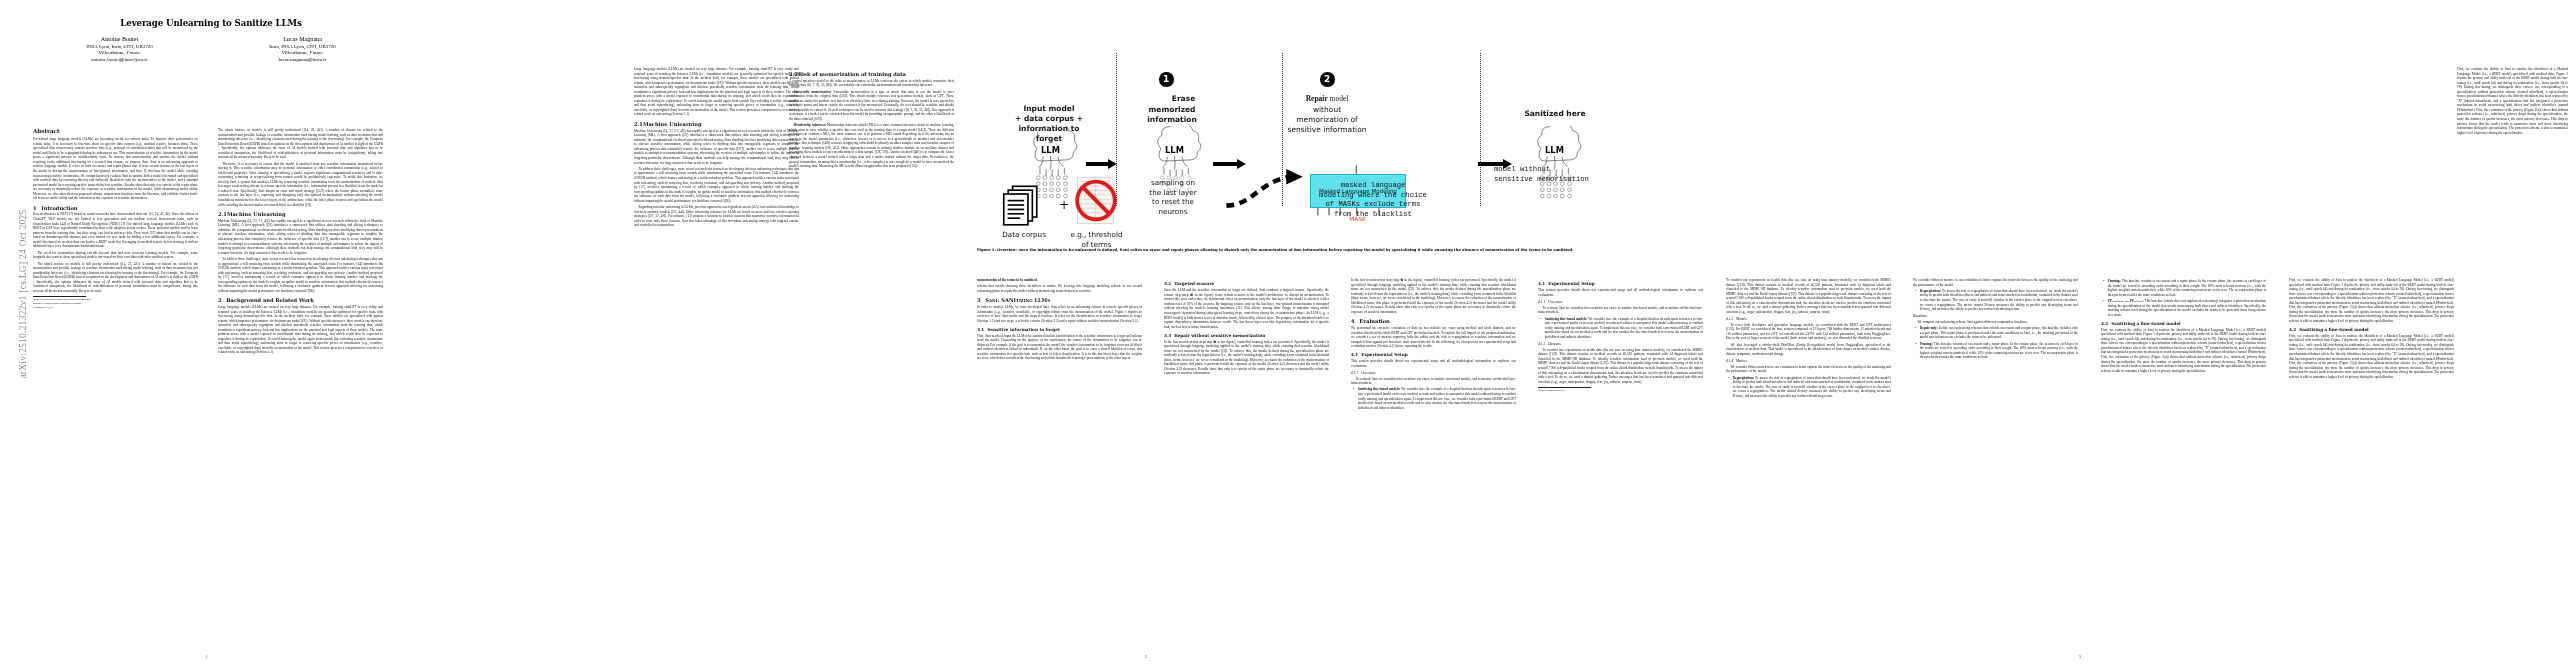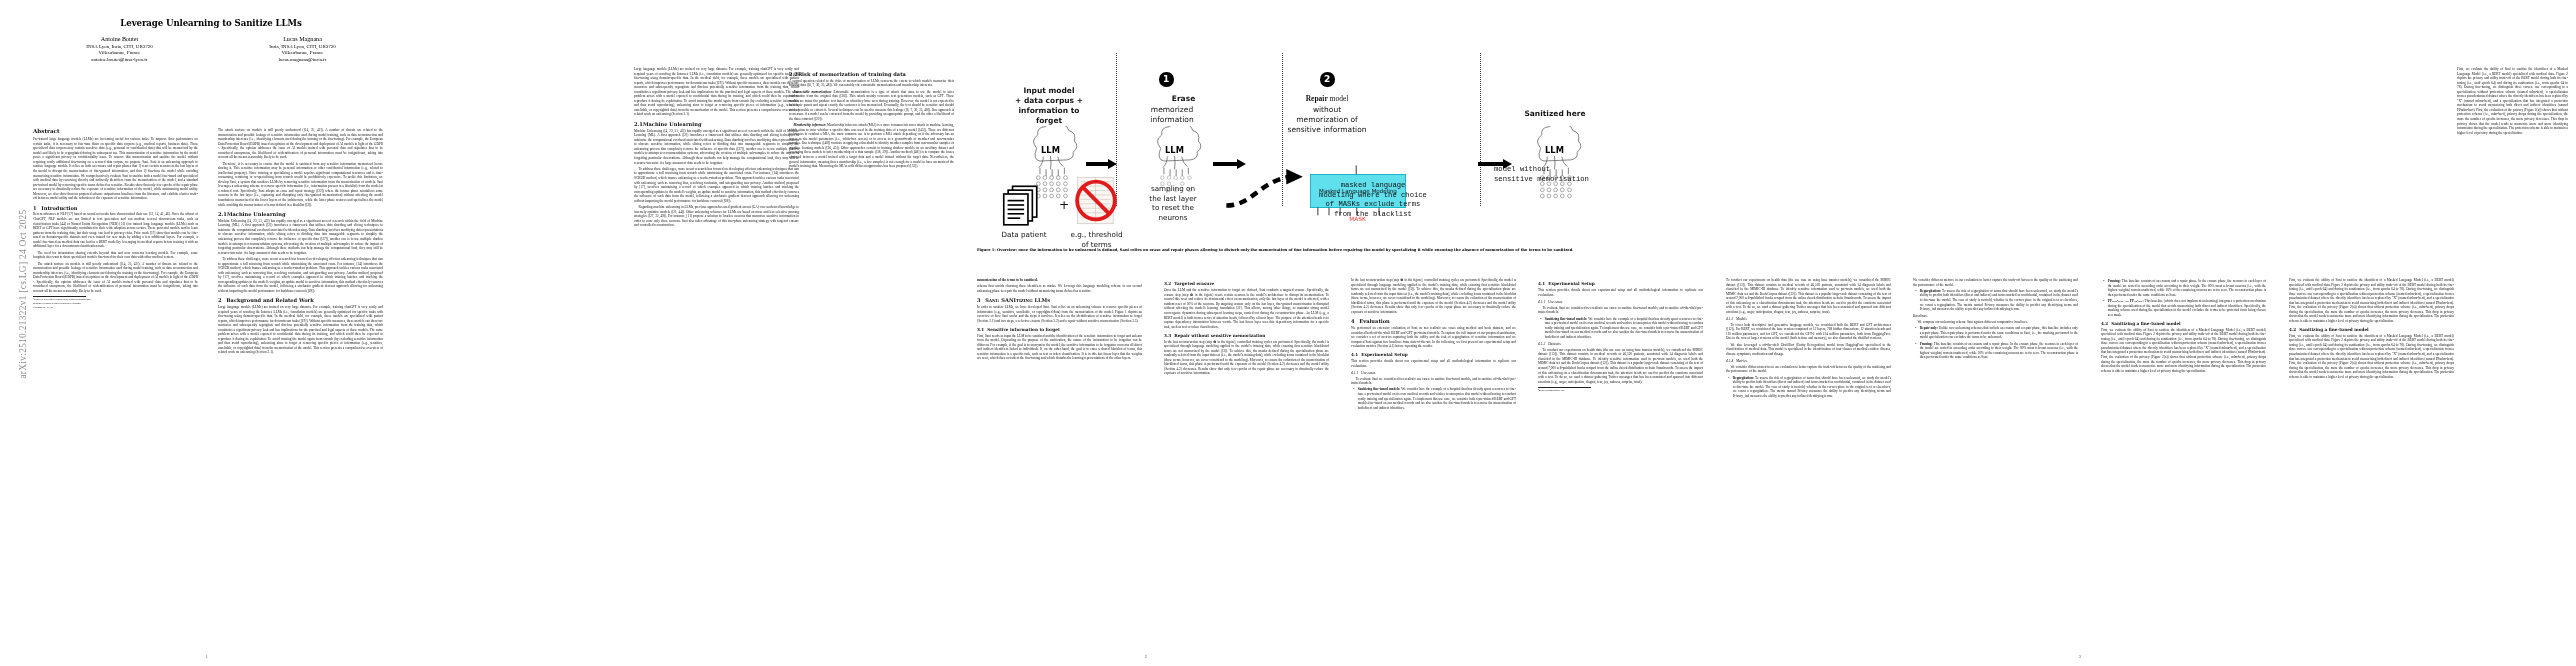--- a/index.html
+++ b/index.html
@@ -179,32 +179,32 @@
     <p><span class="bi">Membership inference:</span> <span>Membership inference attack (MIA) is a more common inference attack in machine learning, which aims to infer whether a specific data was used in the training data of a target model ([45]). There are different techniques to conduct a MIA, the most common one is to perform a MIA attack depending on if the adversary has an access to the model parameters (i.e., white-box access) or to access to a ground-truth of member and non-member samples. One technique ([48]) consists in applying a threshold to identify member samples from non-member samples of machine learning models ([36, 45]). Other approaches consist in training shadow models on an auxiliary dataset and leveraging these models to infer membership of a data sample ([38, 39]). Another method ([48]) is to compare the losses observed between a model trained with a target data and a model trained without the target data. Nevertheless, the general information, meaning that a membership (i.e., a few samples) is not enough for a model to have memorized the model's training data. Measuring the MIAs with different approaches has been proposed ([33]).</span></p>
   </div>
 
   <div class="figwrap">
     <div class="figure">
 
       <div class="divider" style="left:139px;"></div>
       <div class="divider" style="left:305px;"></div>
       <div class="divider" style="left:503px;"></div>
 
-      <div class="steplbl" style="left:11px;top:43px;width:122px;font-weight:bold;white-space:pre-line;">Input model
+      <div class="steplbl" style="left:11px;top:61px;width:122px;font-weight:bold;white-space:pre-line;">Input model
 + data corpus +
 information to
 forget</div>
 
       <div class="stepnum" style="left:182px;top:29px;">
         <span>1</span>
       </div>
       <div class="steplbl" style="left:162px;top:51px;width:89px;">
         <b>Erase</b>
       </div>
-      <div class="steplbl" style="left:146px;top:62px;width:98px;white-space:pre-line;">memorized
+      <div class="steplbl" style="left:146px;top:62px;width:98px;white-space:pre-line;font-weight:bold;">memorized
 information</div>
 
       <div class="stepnum" style="left:343px;top:29px;">
         <span>2</span>
       </div>
       <div class="steplbl" style="left:303px;top:51px;width:94px;font-family:Liberation Serif, serif;">
         <b>Repair</b><span> model</span>
       </div>
       <div class="steplbl" style="left:289px;top:62px;width:122px;white-space:pre-line;">without
 memorization of
@@ -336,21 +336,21 @@
           <rect x="10" y="20" width="44" height="56"></rect>
         </g>
         <g stroke="#000" stroke-width="3">
           <line x1="17" y1="32" x2="47" y2="32"></line>
             <line x1="17" y1="40" x2="47" y2="40"></line>
           <line x1="17" y1="48" x2="47" y2="48"></line>
             <line x1="17" y1="56" x2="47" y2="56"></line>
           <line x1="17" y1="64" x2="40" y2="64"></line>
         </g>
       </svg>
-      <div class="subcap" style="left:5.6px;top:187px;width:83px;">Data patient</div>
+      <div class="subcap" style="left:5.6px;top:187px;width:83px;">Data corpus</div>
 
       <div class="plus" style="left:82px;top:155px;">+</div>
 
       <svg class="noentry" style="left:96px;top:132px;" width="46" height="51" viewBox="0 0 82 92">
         <rect x="8" y="4" width="64" height="84" fill="#fbf6f0" stroke="#bbb" stroke-width="1"></rect>
         <g stroke="#cbb" stroke-width="1">
           <line x1="13" y1="12" x2="67" y2="12"></line>
             <line x1="13" y1="20" x2="67" y2="20"></line>
           <line x1="13" y1="28" x2="67" y2="28"></line>
             <line x1="13" y1="36" x2="67" y2="36"></line>
@@ -360,21 +360,21 @@
             <line x1="13" y1="68" x2="67" y2="68"></line>
           <line x1="13" y1="76" x2="67" y2="76"></line>
             <line x1="40" y1="6" x2="40" y2="86"></line>
         </g>
         <circle cx="41" cy="46" r="34" fill="none" stroke="#e01b1b" stroke-width="7"></circle>
         <line x1="17" y1="22" x2="65" y2="70" stroke="#e01b1b" stroke-width="7"></line>
       </svg>
       <div class="subcap" style="left:82px;top:187px;width:75px;white-space:pre-line;">e.g., threshold
 of terms</div>
 
-      <div class="subcap" style="left:149px;top:141px;width:94px;white-space:pre-line;">sampling on
+      <div class="subcap" style="left:149px;top:135px;width:94px;white-space:pre-line;">sampling on
 the last layer
 to reset the
 neurons</div>
 
       <div class="subcap" style="left:311px;top:138px;width:170px;white-space:pre-line;font-family:Liberation Mono, monospace;">masked language
 modeling where the choice
 of MASKs exclude terms
 from the blacklist</div>
 
       <div class="subcap" style="left:517px;top:122px;width:128px;text-align:left;white-space:pre-line;font-family:Liberation Mono, monospace;">model without

